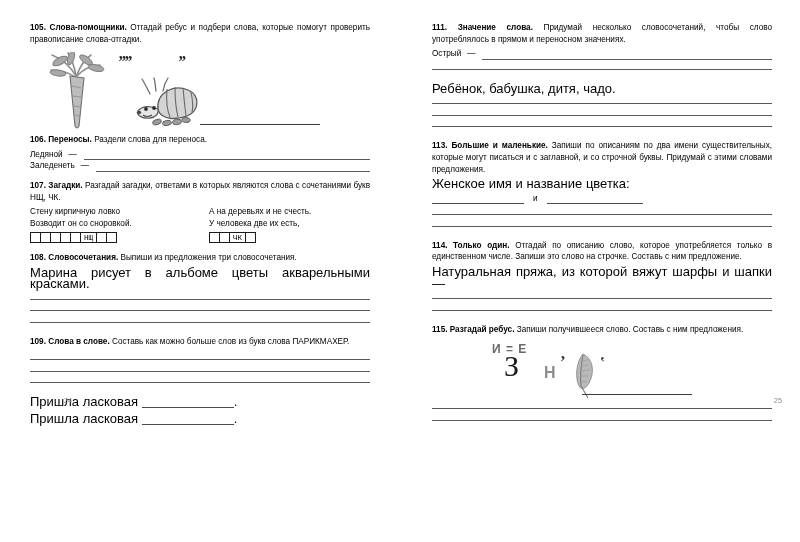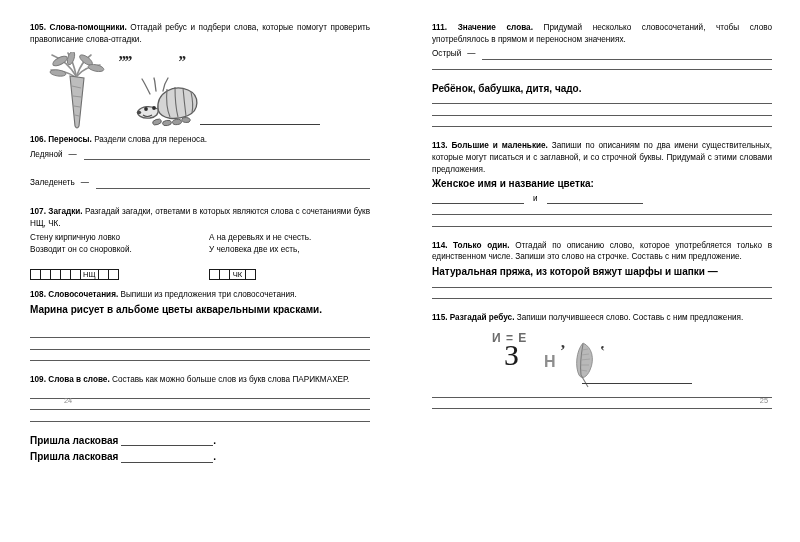--- a/index.html
+++ b/index.html
@@ -40,47 +40,46 @@
     text-align: justify;
     margin: 0 0 3px 0;
   }
   .ex-num, .ex-title {
     font-weight: bold;
     color: #000;
   }
   .ex-body { font-weight: normal; }
 
   .ex-sent {
-    font-size: 10px;
+    font-size: 13px;
     line-height: 11.6px;
     color: #000;
     margin: 0 0 3px 0;
     text-align: justify;
-    font-weight: bold;
   }
   .ex-sent.wide { text-align: justify; }
   .nojust { text-align: left; }
 
   
   .rule {
     width: 100%;
     height: 0;
     border-bottom: 1px solid #5a5a5a;
     margin: 0 0 10.5px 0;
   }
   .rule.gap { margin-bottom: 13px; }
 
   
   .label-line {
     display: flex;
     align-items: flex-end;
     font-size: 8.2px;
     line-height: 11.6px;
     color: #000;
-    margin-bottom: 17px;
+    margin-bottom: 0;
   }
   .label-line .lbl { white-space: nowrap; padding-right: 6px; text-align: right; }
   .label-line .dash { padding-right: 7px; }
   .label-line .fill {
     flex: 1 1 auto;
     border-bottom: 1px solid #5a5a5a;
     height: 9px;
   }
 
   
@@ -98,21 +97,22 @@
   }
   .riddle-col { width: 163px; }
   .riddle-line {
     font-size: 8.2px;
     line-height: 11.4px;
     color: #000;
     white-space: nowrap;
   }
   .boxrow {
     display: flex;
-    margin-top: 14px;
+    margin-top: 3px;
+    font-family: Liberation Mono, monospace;
   }
   .cell {
     width: 11px; height: 11px;
     border: 1px solid #1a1a1a;
     margin-right: -1px;
     background: #fff;
   }
   .cell.txt {
     width: auto;
     min-width: 17px;
@@ -219,21 +219,21 @@
     border-bottom: 1px solid #3d3d3d;
   }
 
   .folio {
     position: absolute;
     bottom: 11px;
     font-size: 7.4px;
     color: #8a8a8a;
   }
   .page-left  .folio { left: 16px; margin-left: 48px; }
-  .page-right .folio { right: 32px; padding-left: 16px; }
+  .page-right .folio { right: 18px; padding-left: 16px; }
 </style>
 </head>
 <body>
 
 <div class="spread">
 
   <div class="page page-left">
     <div class="page-body">
 
       <div class="ex">
@@ -357,21 +357,21 @@
           </div>
         </div>
       </div>
 
       <div class="ex" style="margin-top:9px;">
         <p class="ex-head nojust">
           <span class="ex-num">108.</span>
           <span class="ex-title">Словосочетания.</span>
           <span class="ex-body">Выпиши из предложения три словосочетания.</span>
         </p>
-        <p class="ex-sent wide" style="margin-bottom:22px;">Марина рисует в альбоме цветы акварельными красками.</p>
+        <p class="ex-sent wide" style="margin-bottom:9px;">Марина рисует в альбоме цветы акварельными красками.</p>
         <div class="rule"></div>
         <div class="rule"></div>
         <div class="rule gap"></div>
       </div>
 
       <div class="ex">
         <p class="ex-head">
           <span class="ex-num">109.</span>
           <span class="ex-title">Слова в слове.</span>
           <span class="ex-body">Составь как можно больше слов из букв слова ПАРИКМАХЕР.</span>

